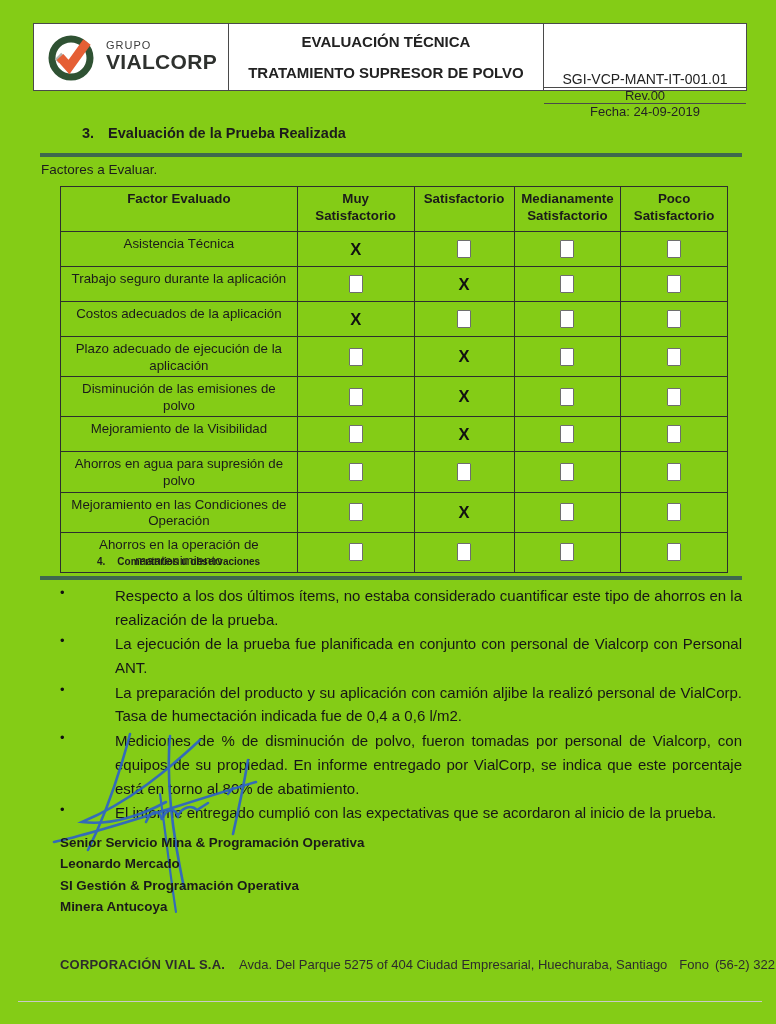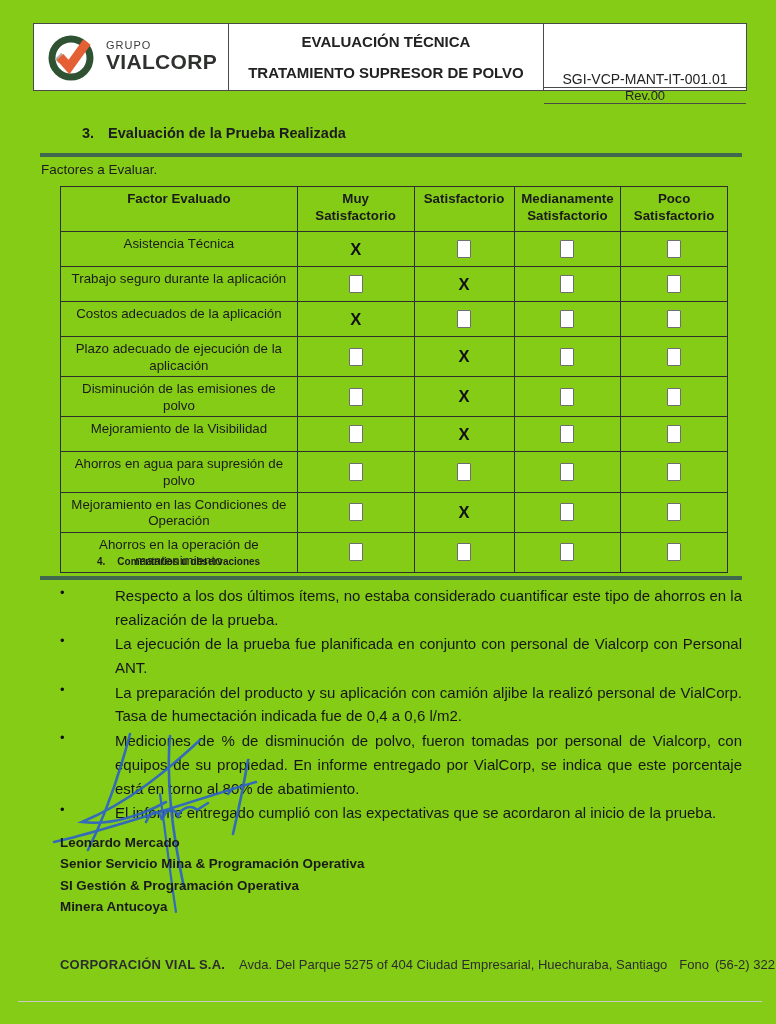--- a/index.html
+++ b/index.html
@@ -101,20 +101,21 @@
         <div class="vialcorp">VIALCORP</div>
       </div>
     </div>
     <div class="title-cell">
       <div>EVALUACIÓN TÉCNICA</div>
       <div>TRATAMIENTO SUPRESOR DE POLVO</div>
     </div>
     <div class="code-cell">
       <div class="code-row">SGI-VCP-MANT-IT-001.01</div>
       <div class="rev-row">Rev.00</div>
+      <div class="date-row">Fecha: 24-09-2019</div>
     </div>
   </div>
 
   <div class="sec3-heading">
     <span class="num">3.</span><span>Evaluación de la Prueba Realizada</span>
   </div>
   <div class="green-rule rule-1"></div>
   <div class="factores-label">Factores a Evaluar.</div>
 
   <table class="eval-table">
@@ -234,22 +235,22 @@
       <path d="M82,4 C72,42 58,84 40,120"></path>
       <path d="M122,6 C118,52 124,100 136,158"></path>
       <path d="M152,10 C122,38 82,72 34,92 C64,96 96,84 118,72"></path>
       <path d="M98,92 c6,-14 14,-12 16,-2 c3,-10 12,-14 16,-4 c3,-8 13,-12 19,-6 l11,-7"></path>
       <path d="M180,64 l5,-6"></path>
       <path d="M200,30 C196,54 190,82 185,104"></path>
       <path d="M112,64 C118,106 122,144 128,182" stroke-width="2.2"></path>
     </g>
   </svg>
   <div class="signatory" id="signatory">
+      <div>Senior Servicio Mina &amp; Programación Operativa</div>
       <div>Leonardo Mercado</div>
-      <div>Senior Servicio Mina &amp; Programación Operativa</div>
       <div>SI Gestión &amp; Programación Operativa</div>
       <div>Minera Antucoya</div>
     </div>
 
   <div class="footer">
     <span class="company">CORPORACIÓN  VIAL S.A.</span><span class="address">Avda. Del Parque 5275 of 404 Ciudad Empresarial, Huechuraba, Santiago</span><span class="fono">Fono</span><span class="phone">(56-2) 32210620</span><a href="#">info@vialcorp.cl</a>
   </div>
   <div class="scan-edge"></div>
 
 </div>

